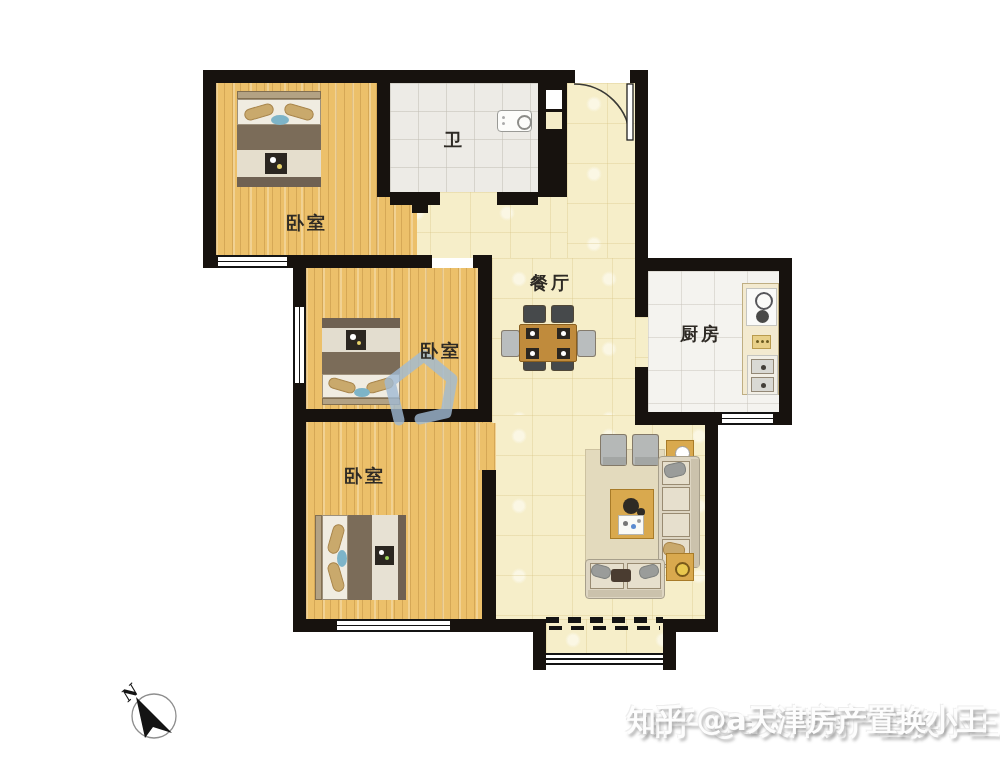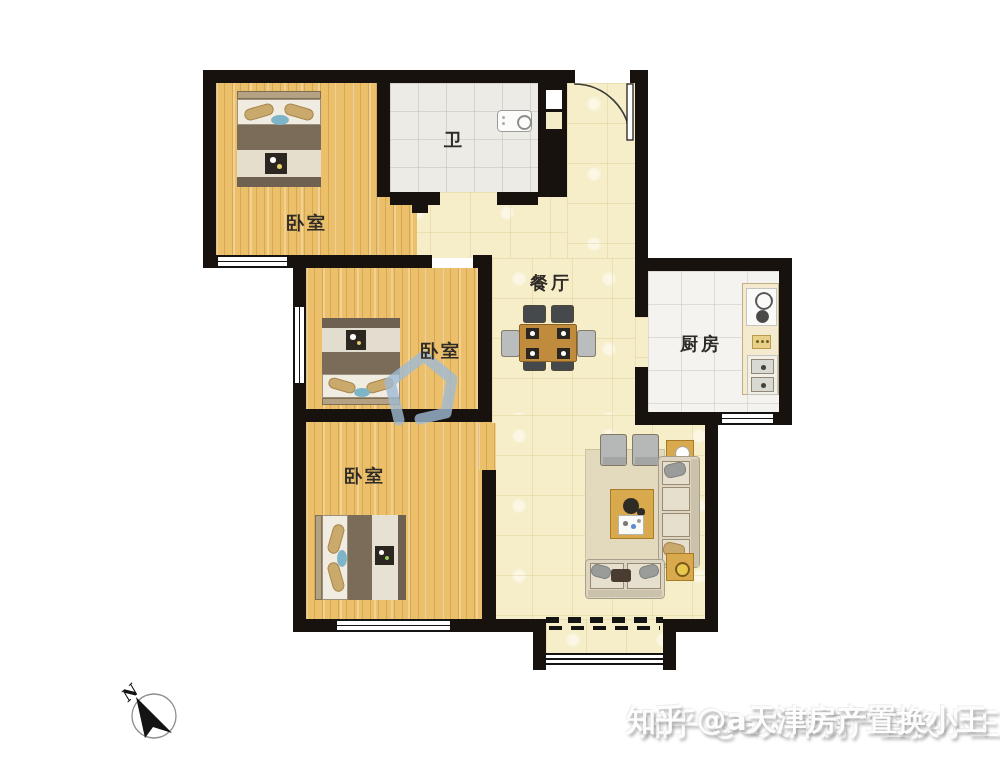--- a/index.html
+++ b/index.html
@@ -252,21 +252,21 @@
       <circle cx="154" cy="716" r="22" fill="none" stroke="#8f8f8f" stroke-width="1.3"></circle>
       <polygon points="136,697 172,733 153,727 145,738" fill="#141414"></polygon>
       <text x="122" y="700" transform="rotate(-42 128 693)" style="font-family:'DejaVu Serif',serif;font-style:italic;font-weight:bold;font-size:17px;fill:#141414;">N</text>
     </g>
     <path d="M399,420 L390,382 L424,356 L452,379 L446,413 L420,419" fill="none" stroke="rgba(160,186,213,0.8)" stroke-width="11" stroke-linejoin="round" stroke-linecap="round"></path>
   </svg>
 
   <div class="p room-label" style="left:286px;top:211px;">卧室</div>
   <div class="p room-label" style="left:444px;top:128px;letter-spacing:0;">卫</div>
   <div class="p room-label" style="left:530px;top:271px;">餐厅</div>
-  <div class="p room-label" style="left:680px;top:332px;">厨房</div>
+  <div class="p room-label" style="left:680px;top:322px;">厨房</div>
   <div class="p room-label" style="left:420px;top:339px;">卧室</div>
   <div class="p room-label" style="left:344px;top:464px;">卧室</div>
 
 
   <div class="p" style="left:626px;top:700px;width:370px;height:48px;">
     <span class="p zhihu ghost" style="left:0;top:0;">知乎 @a天津房产置换小王</span>
     <span class="p zhihu" style="left:0;top:0;">知乎 @a天津房产置换小王</span>
   </div>
 
 </div>

